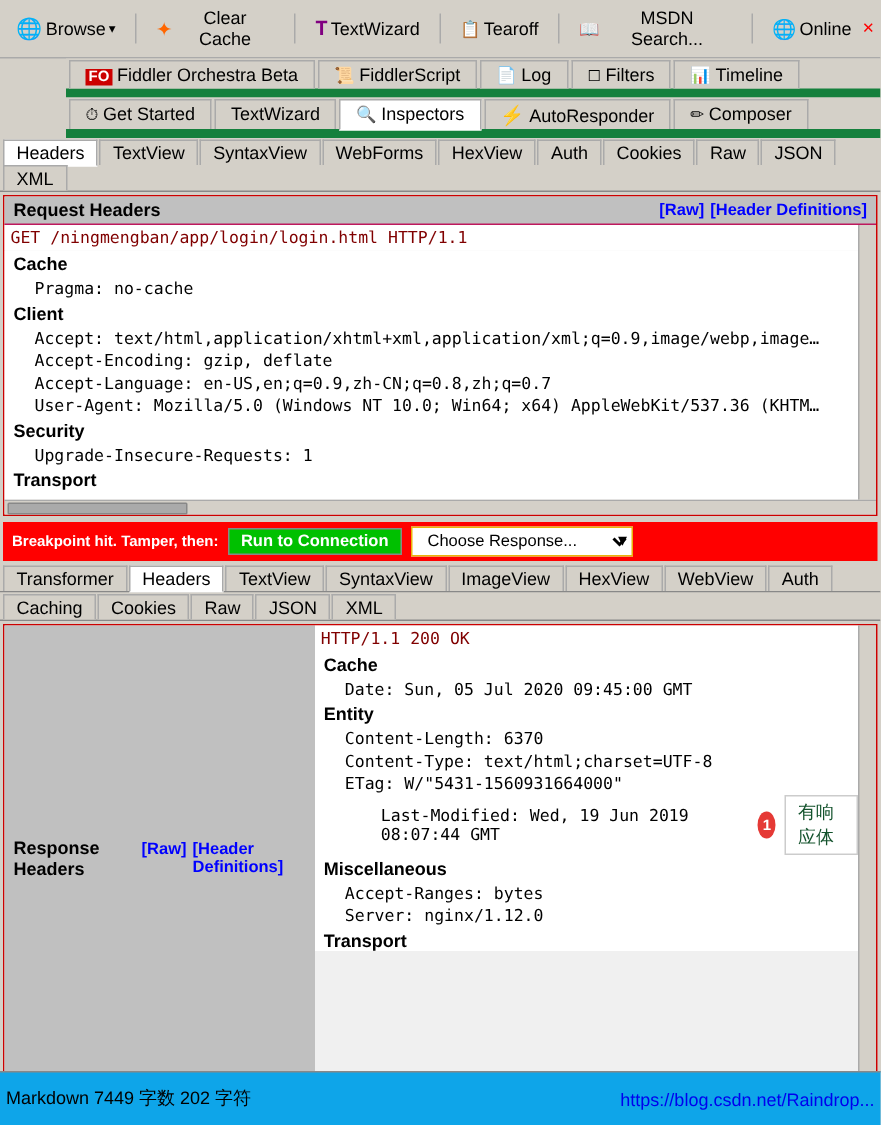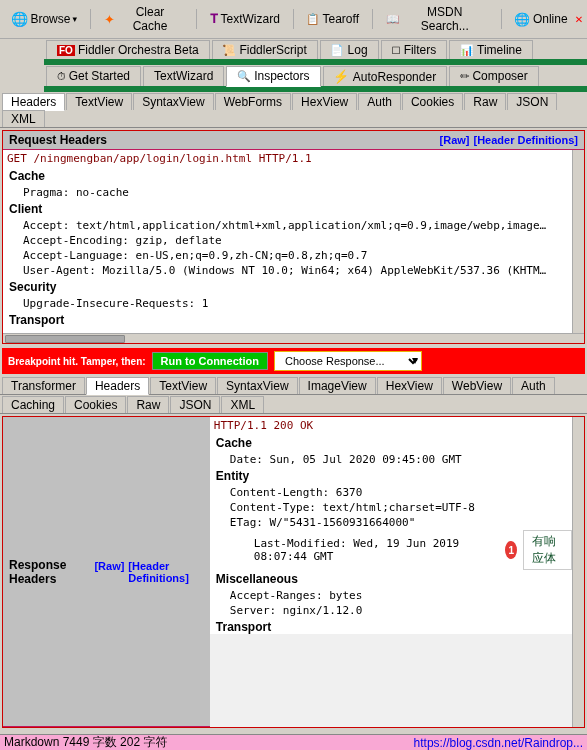--- a/index.html
+++ b/index.html
@@ -50,21 +50,21 @@
 
     
     .scroll-placeholder { width: 12px; background: #d4d0c8; border-left: 1px solid #aaa; flex-shrink: 0; }
 
     
     .tooltip-badge { display: inline-flex; align-items: center; gap: 6px; }
     .badge-circle { display: inline-flex; align-items: center; justify-content: center; width: 18px; height: 18px; border-radius: 50%; background: #e53935; color: #fff; font-size: 10px; font-weight: bold; }
     .badge-text { background: #fff; color: #14532d; border: 1px solid #ccc; padding: 2px 8px; font-size: 12px; }
 
     
-    .statusbar { position: absolute; bottom: 0; left: 0; right: 0; height: 16px; background: #f9a8d4; border-top: 1px solid #888; display: flex; align-items: center; padding: 0 4px; font-size: 11px; color: #000; }
+    .statusbar { position: absolute; bottom: 0; left: 0; right: 0; height: 36px; background: #0ea5e9; border-top: 1px solid #888; display: flex; align-items: center; padding: 0 4px; font-size: 11px; color: #000; }
     .statusbar-right { margin-left: auto; color: #0000ee; cursor: pointer; }
 
     
     .main-area { display: flex; flex-direction: column; height: 730px; }
     .req-section { flex: 0 0 auto; }
     .resp-section { flex: 1 1 auto; display: flex; flex-direction: row; }
 
     
     .hscroll { height: 10px; background: #d4d0c8; border-top: 1px solid #aaa; display: flex; align-items: center; }
     .hscroll-thumb { height: 8px; width: 120px; background: #aaa; border: 1px solid #888; margin-left: 2px; border-radius: 1px; }

